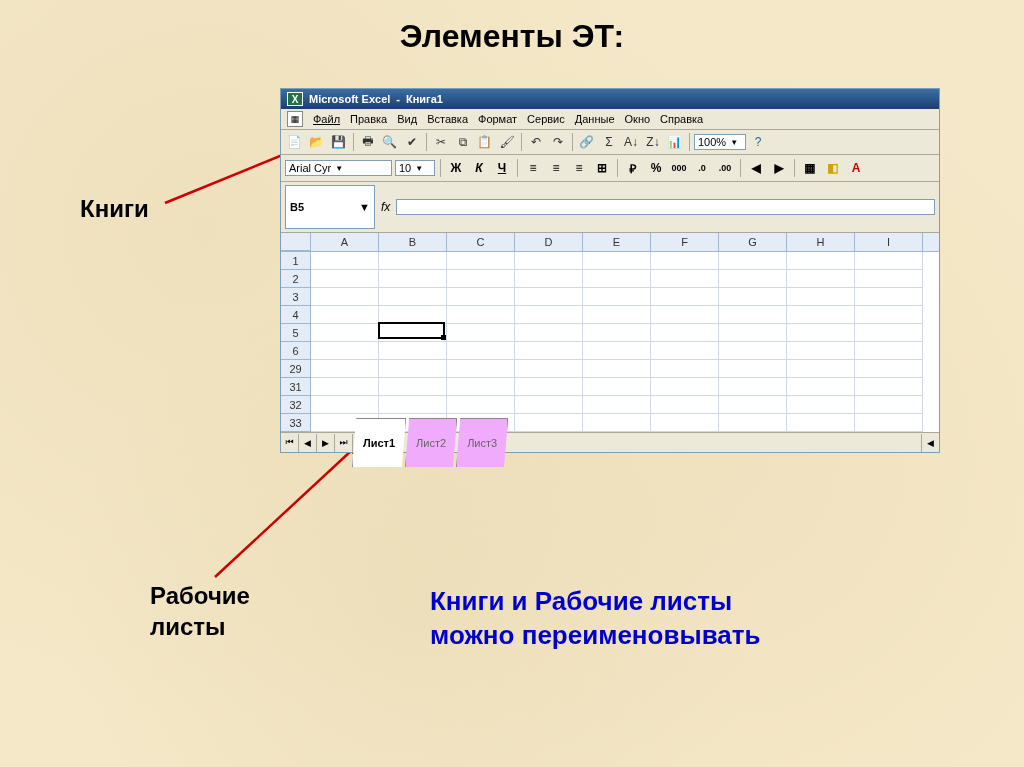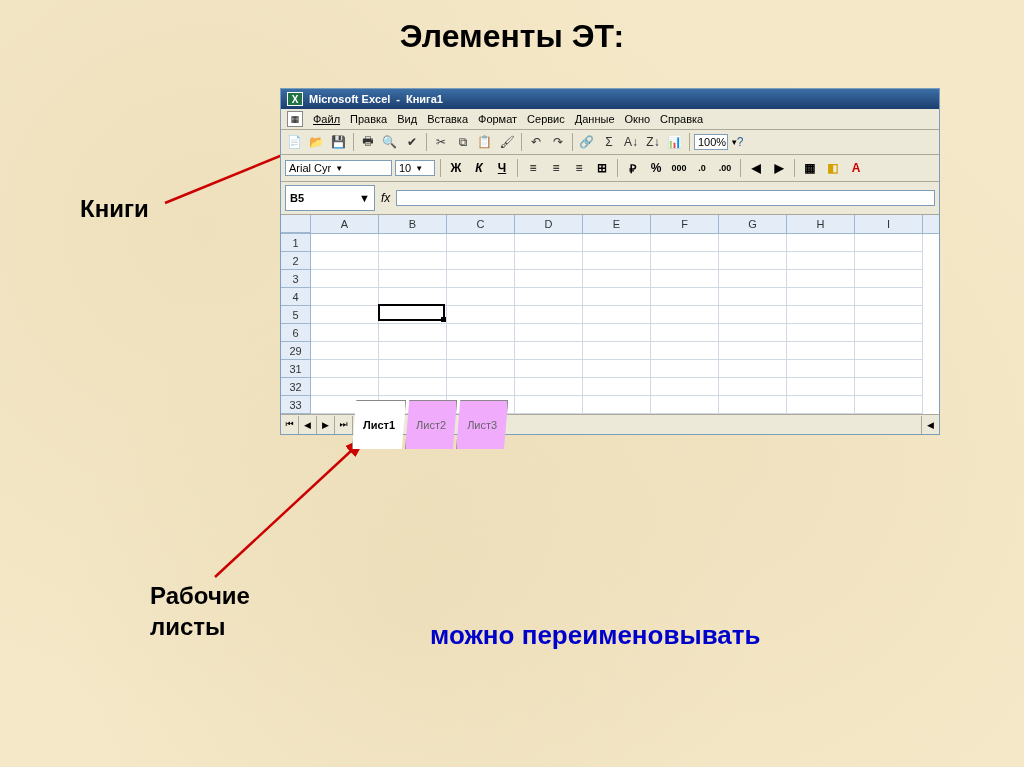--- a/index.html
+++ b/index.html
@@ -127,21 +127,21 @@
     font-size:12px; font-weight:bold; border:1px solid transparent;
   }
   .formula-bar {
     background:#ece9d8;
     display:flex; align-items:center; gap:6px;
     padding:3px 4px;
     border-bottom:1px solid #aca899;
   }
   .name-box {
     width:90px; background:#fff; border:1px solid #7f9db9;
-    padding:6px 4px; font-size:11px; font-weight:bold;
+    padding:15px 4px; font-size:11px; font-weight:bold;
     display:flex; justify-content:space-between; align-items:center;
   }
   .fx-label { font-style: italic; font-size: 12px; }
   .grid-area { background:#fff; position:relative; }
   .col-headers {
     display:flex; background:#e4ecf7; border-bottom:1px solid #9eb6ce;
   }
   .corner {
     width:30px; height:18px; background:#e4ecf7;
     border-right:1px solid #9eb6ce; border-bottom:1px solid #9eb6ce;
@@ -204,21 +204,21 @@
 <div class="slide-title">Элементы ЭТ:</div>
 
 <div class="label-books">Книги</div>
 
 <div class="label-sheets">
   <span>Рабочие</span><br>
   <span>листы</span>
 </div>
 
 <div class="label-rename">
-  <br>
+  <span>Книги и Рабочие листы</span><br>
   <span>можно переименовывать</span>
 </div>
 
 <svg class="arrow" style="left:155px; top:103px" width="260" height="110">
   <defs>
     <marker id="ah1" markerWidth="10" markerHeight="10" refX="8" refY="3" orient="auto">
       <path d="M0,0 L9,3 L0,6 Z" fill="#cc0000"></path>
     </marker>
   </defs>
   <line x1="10" y1="100" x2="245" y2="4" stroke="#cc0000" stroke-width="2.5" marker-end="url(#ah1)"></line>
@@ -271,21 +271,21 @@
     <div class="tb-sep"></div>
     <div class="tb-btn">↶</div>
     <div class="tb-btn">↷</div>
     <div class="tb-sep"></div>
     <div class="tb-btn">🔗</div>
     <div class="tb-btn">Σ</div>
     <div class="tb-btn">A↓</div>
     <div class="tb-btn">Z↓</div>
     <div class="tb-btn">📊</div>
     <div class="tb-sep"></div>
-    <div class="combo" style="width:34px">
+    <div class="combo" style="width:52px">
       <span>100%</span>
         <span class="dd">▼</span>
     </div>
     <div class="tb-btn" style="color:#2a6099">?</div>
   </div>
 
   <div class="format-bar">
     <div class="combo" style="width:107px">
       <span>Arial Cyr</span>
         <span class="dd">▼</span>

